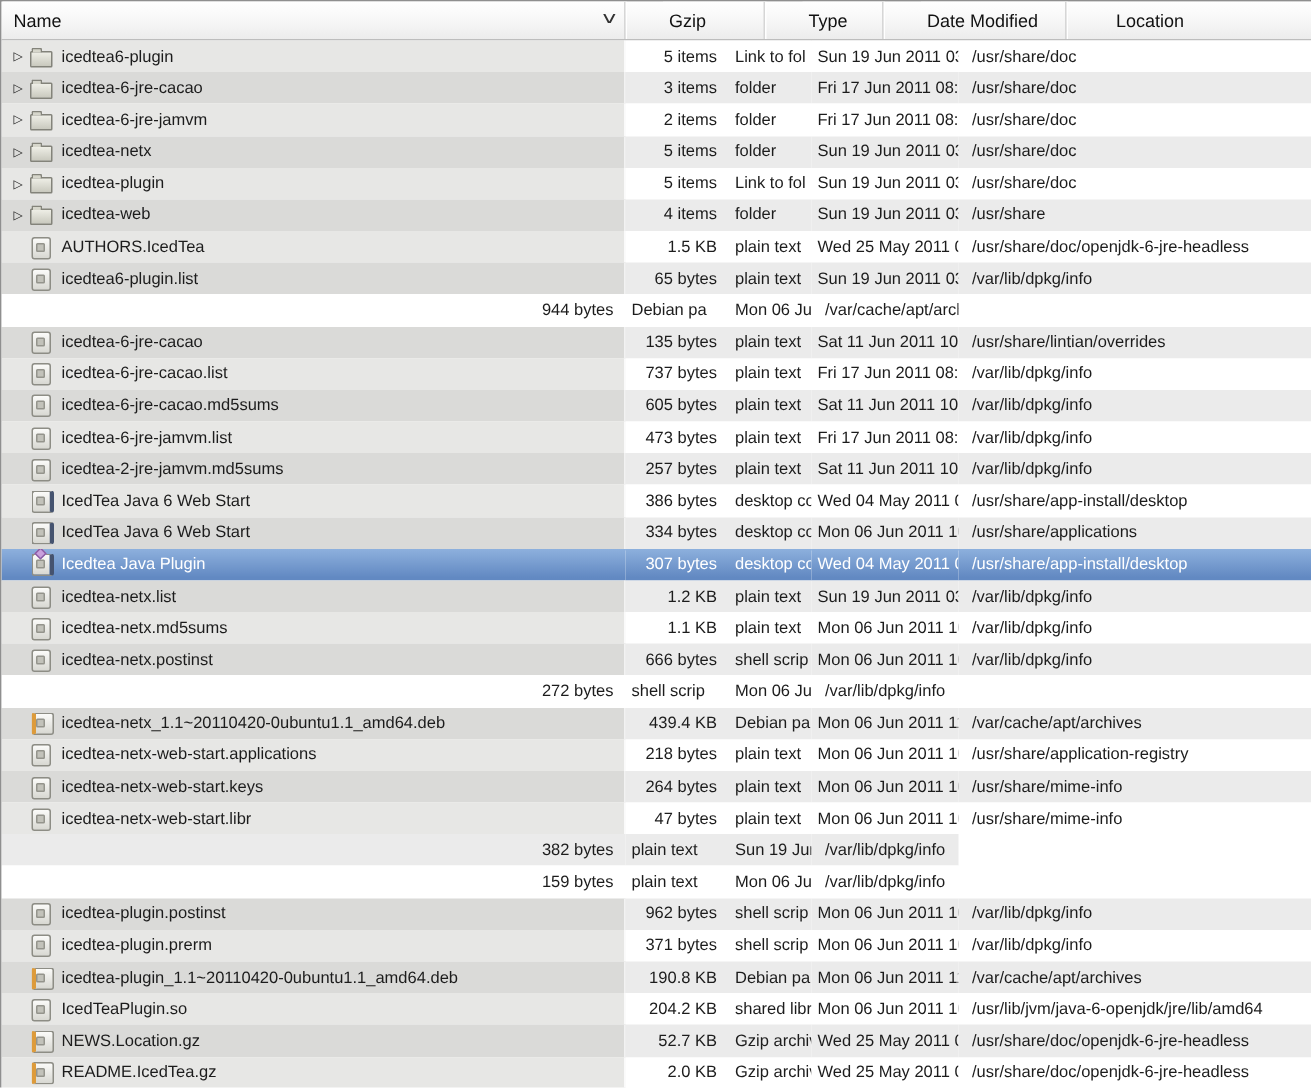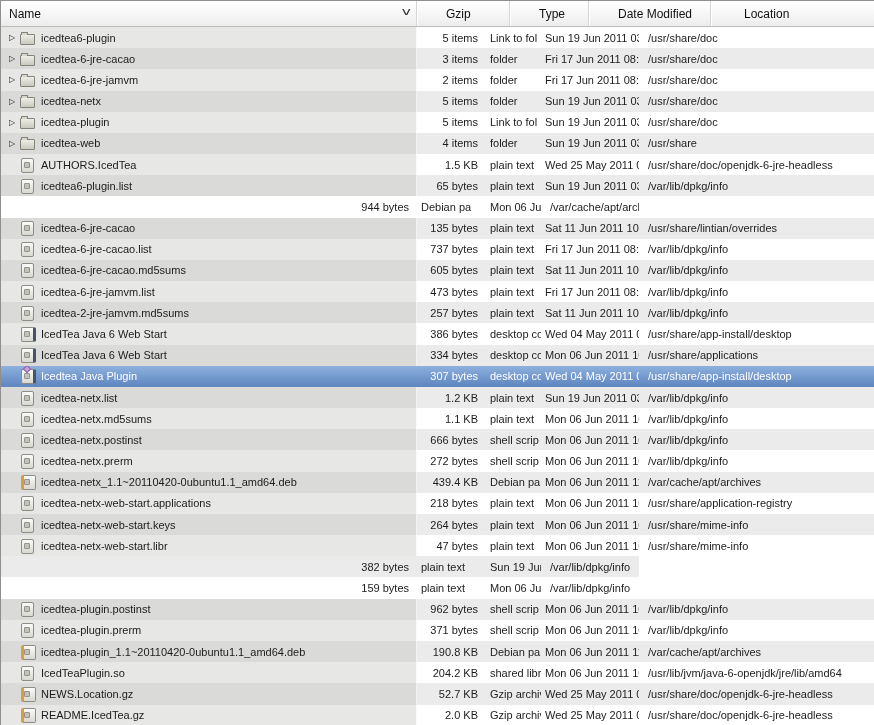--- a/index.html
+++ b/index.html
@@ -310,25 +310,20 @@
       <span class="expander" style="visibility: hidden;">▷</span>
       <span class="icon ic-shell"></span>
       <span class="label">icedtea-netx.postinst</span>
     </div>
     <div class="cell csize">666 bytes</div>
     <div class="cell ctype">shell scrip</div>
     <div class="cell cdate">Mon 06 Jun 2011 10:</div>
     <div class="cell cloc">/var/lib/dpkg/info</div>
   </div>
       <div class="row">
-    <div class="cell cname">
-      <span class="expander" style="visibility: hidden;">▷</span>
-      <span class="icon ic-shell"></span>
-      <span class="label">icedtea-netx.prerm</span>
-    </div>
     <div class="cell csize">272 bytes</div>
     <div class="cell ctype">shell scrip</div>
     <div class="cell cdate">Mon 06 Jun 2011 10:</div>
     <div class="cell cloc">/var/lib/dpkg/info</div>
   </div>
       <div class="row">
     <div class="cell cname">
       <span class="expander" style="visibility: hidden;">▷</span>
       <span class="icon ic-deb"></span>
       <span class="label">icedtea-netx_1.1~20110420-0ubuntu1.1_amd64.deb</span>

